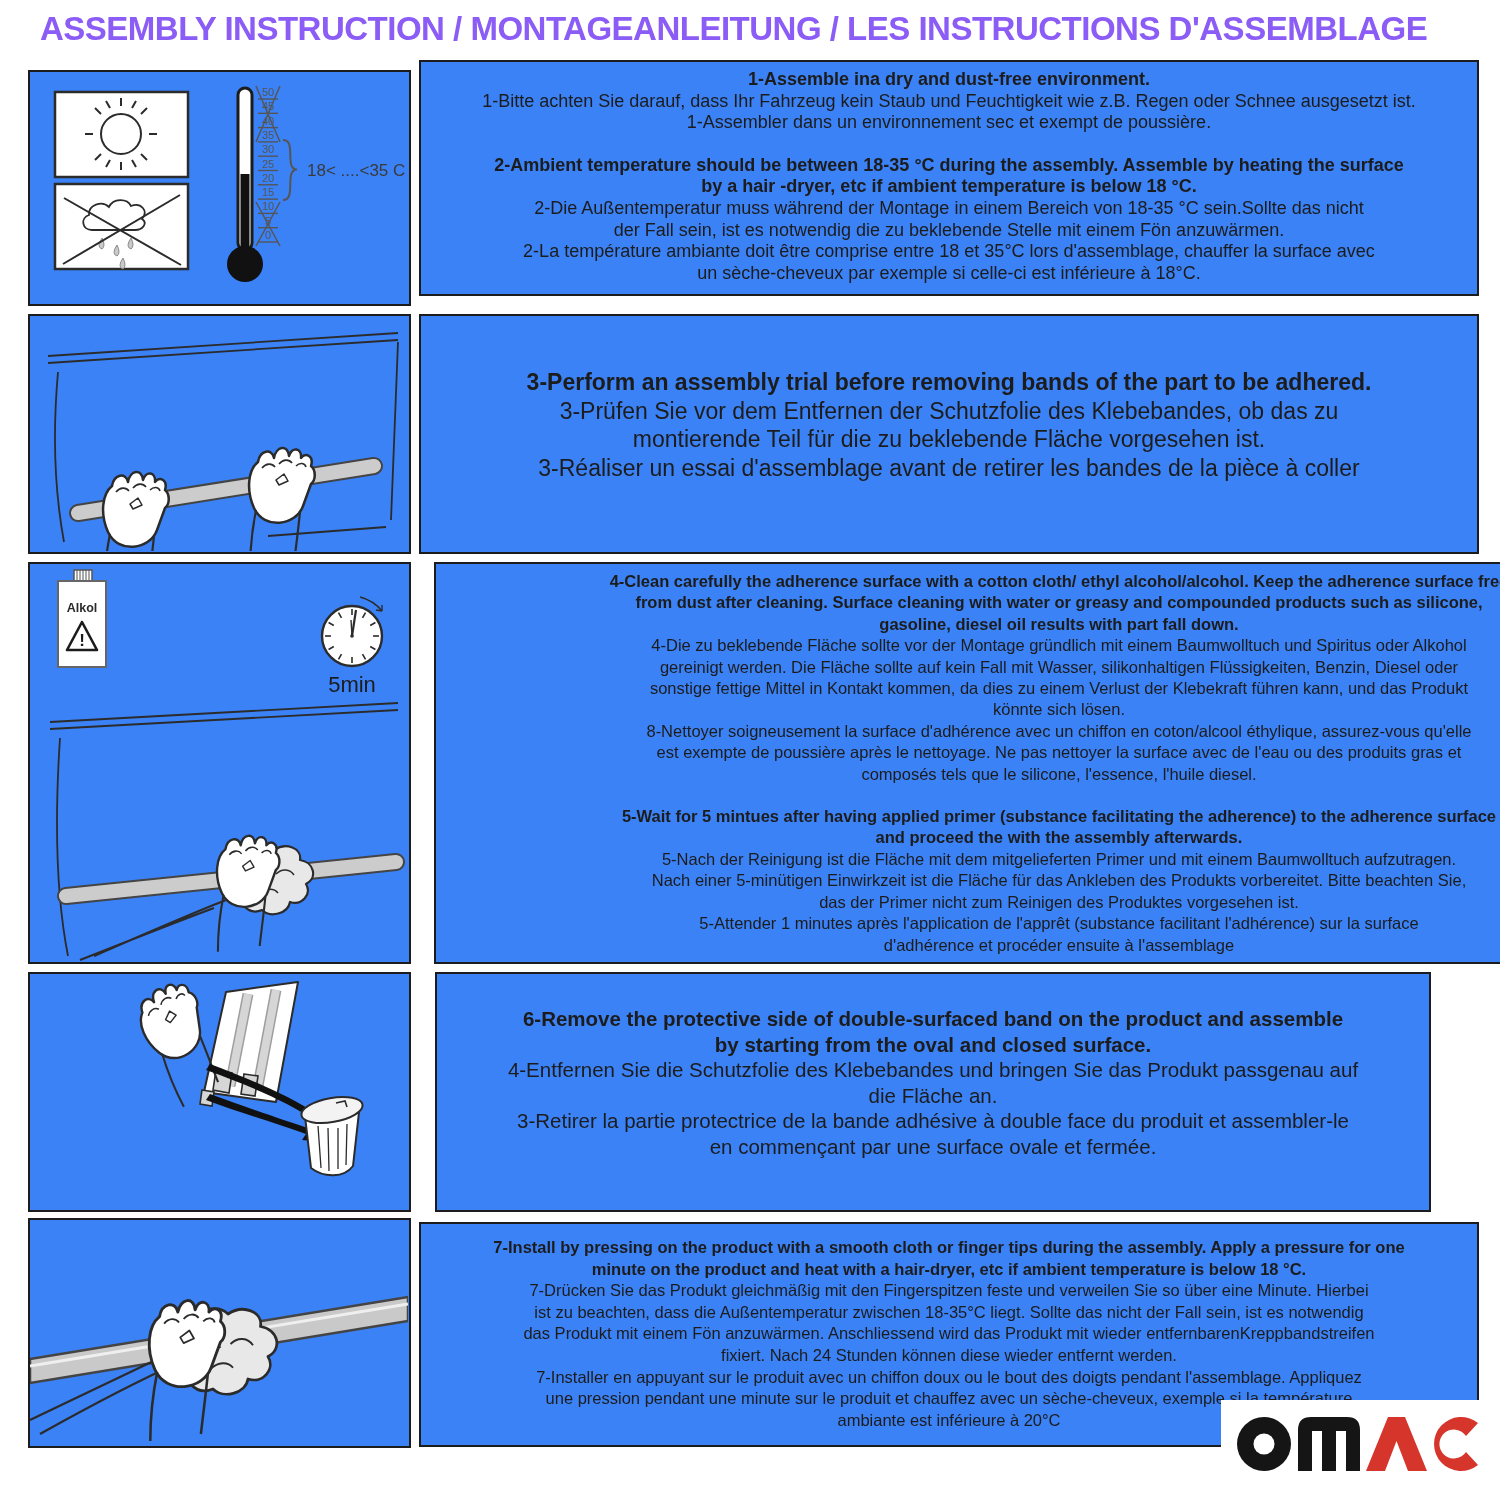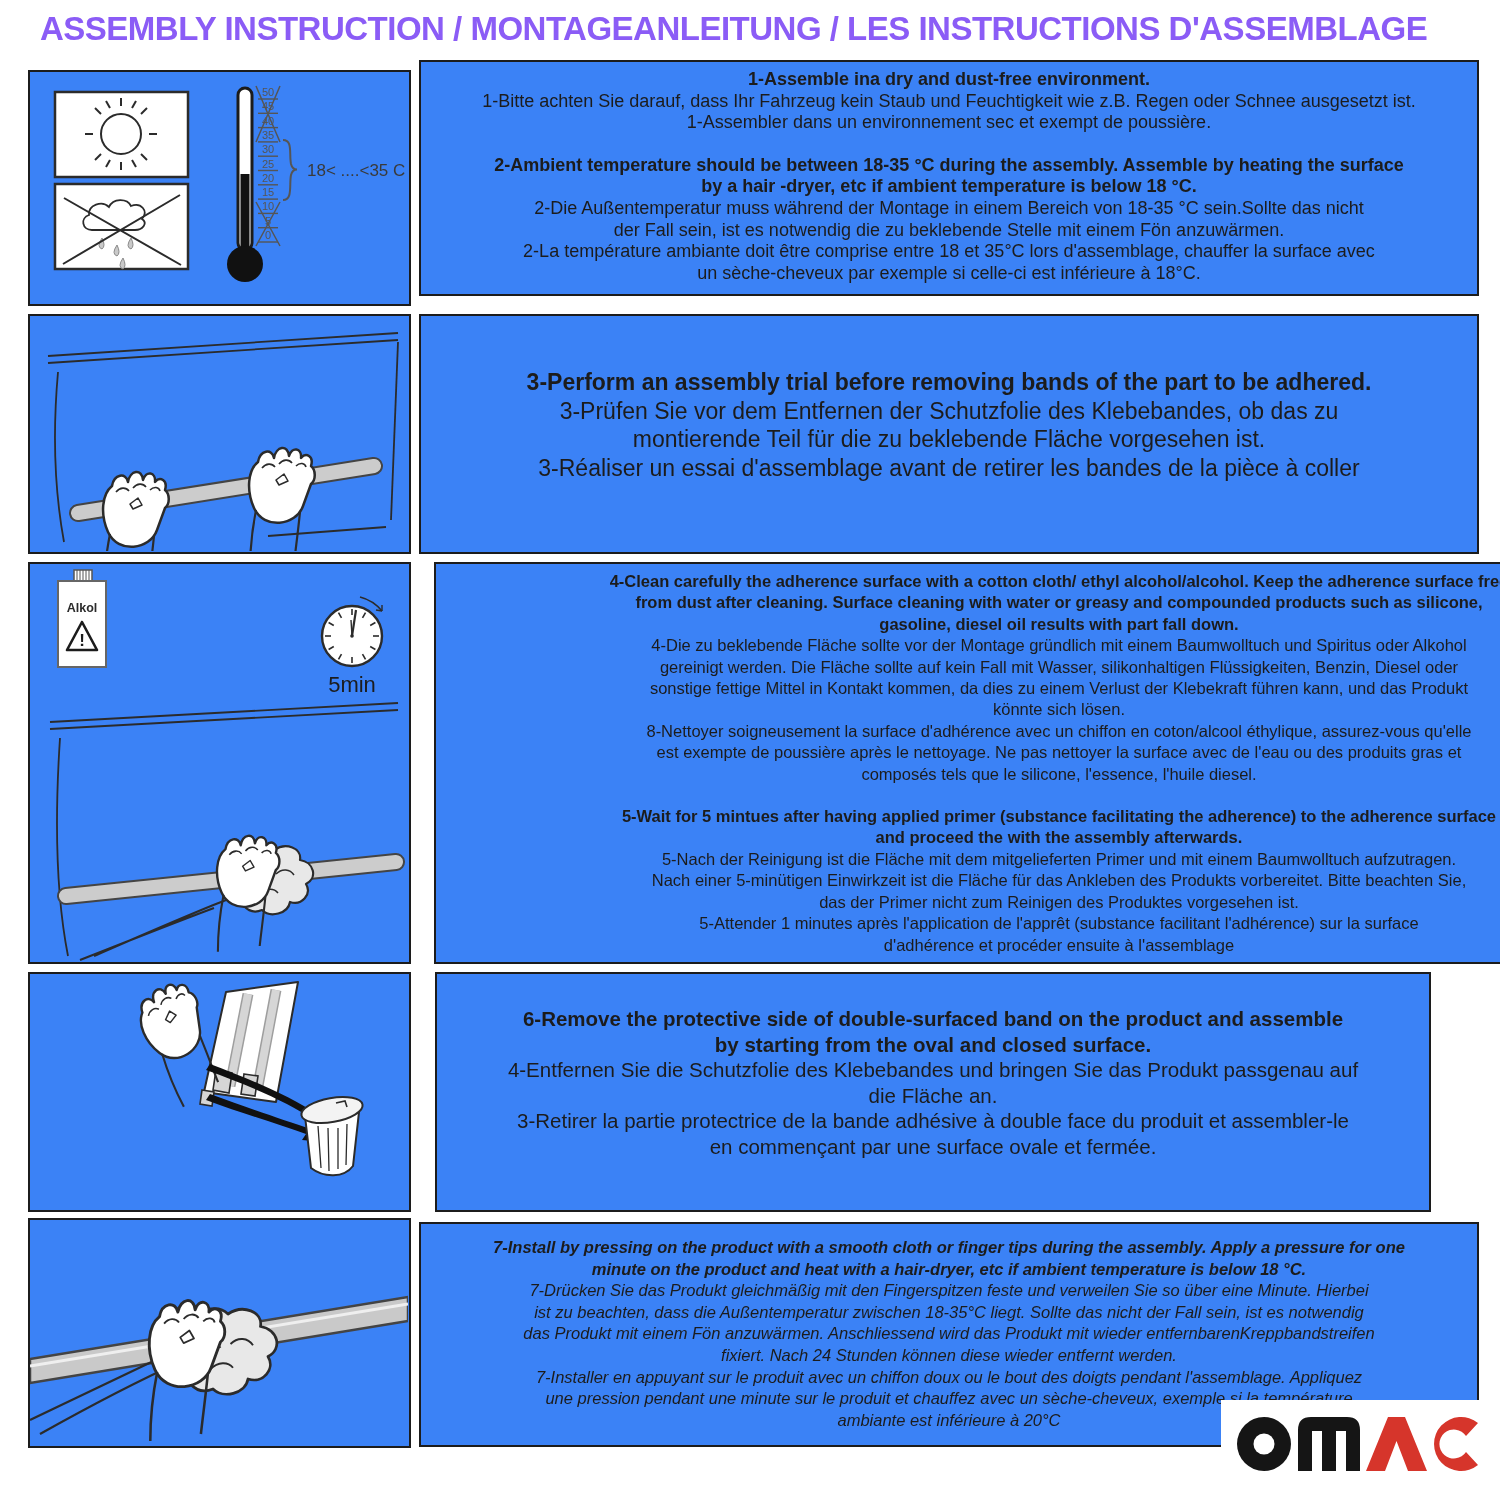--- a/index.html
+++ b/index.html
@@ -14,21 +14,21 @@
   
   #illu1{left:28px;top:70px;width:383px;height:236px;}
   #text1{left:419px;top:60px;width:1060px;height:236px;padding:7px 11px 0;font-size:18px;line-height:21.6px;}
   #illu2{left:28px;top:314px;width:383px;height:240px;}
   #text2{left:419px;top:314px;width:1060px;height:240px;padding:52px 13px 0;font-size:23px;line-height:28.5px;}
   #illu3{left:28px;top:562px;width:383px;height:402px;}
   #text3{left:434px;top:562px;width:1250px;height:402px;padding:7px 11px 16px;font-size:16.5px;line-height:21.4px;}
   #illu4{left:28px;top:972px;width:383px;height:240px;}
   #text4{left:435px;top:972px;width:996px;height:240px;padding:32px 13px 0;font-size:20.5px;line-height:25.5px;}
   #illu5{left:28px;top:1218px;width:383px;height:230px;}
-  #text5{left:419px;top:1222px;width:1060px;height:225px;padding:13px 11px 16px;font-size:16.5px;line-height:21.6px;font-style:italic;}
+  #text5{left:419px;top:1222px;width:1060px;height:225px;padding:13px 11px 16px;font-size:16.5px;line-height:21.6px;}
   .sp1{margin-top:21px !important;}
   
   #logo-cover{position:absolute;left:1221px;top:1400px;width:279px;height:100px;background:#fff;}
   #omac-logo{position:absolute;left:1234px;top:1410px;}
   svg{display:block;}
 </style>
 </head>
 <body>
 
 <div id="page">

